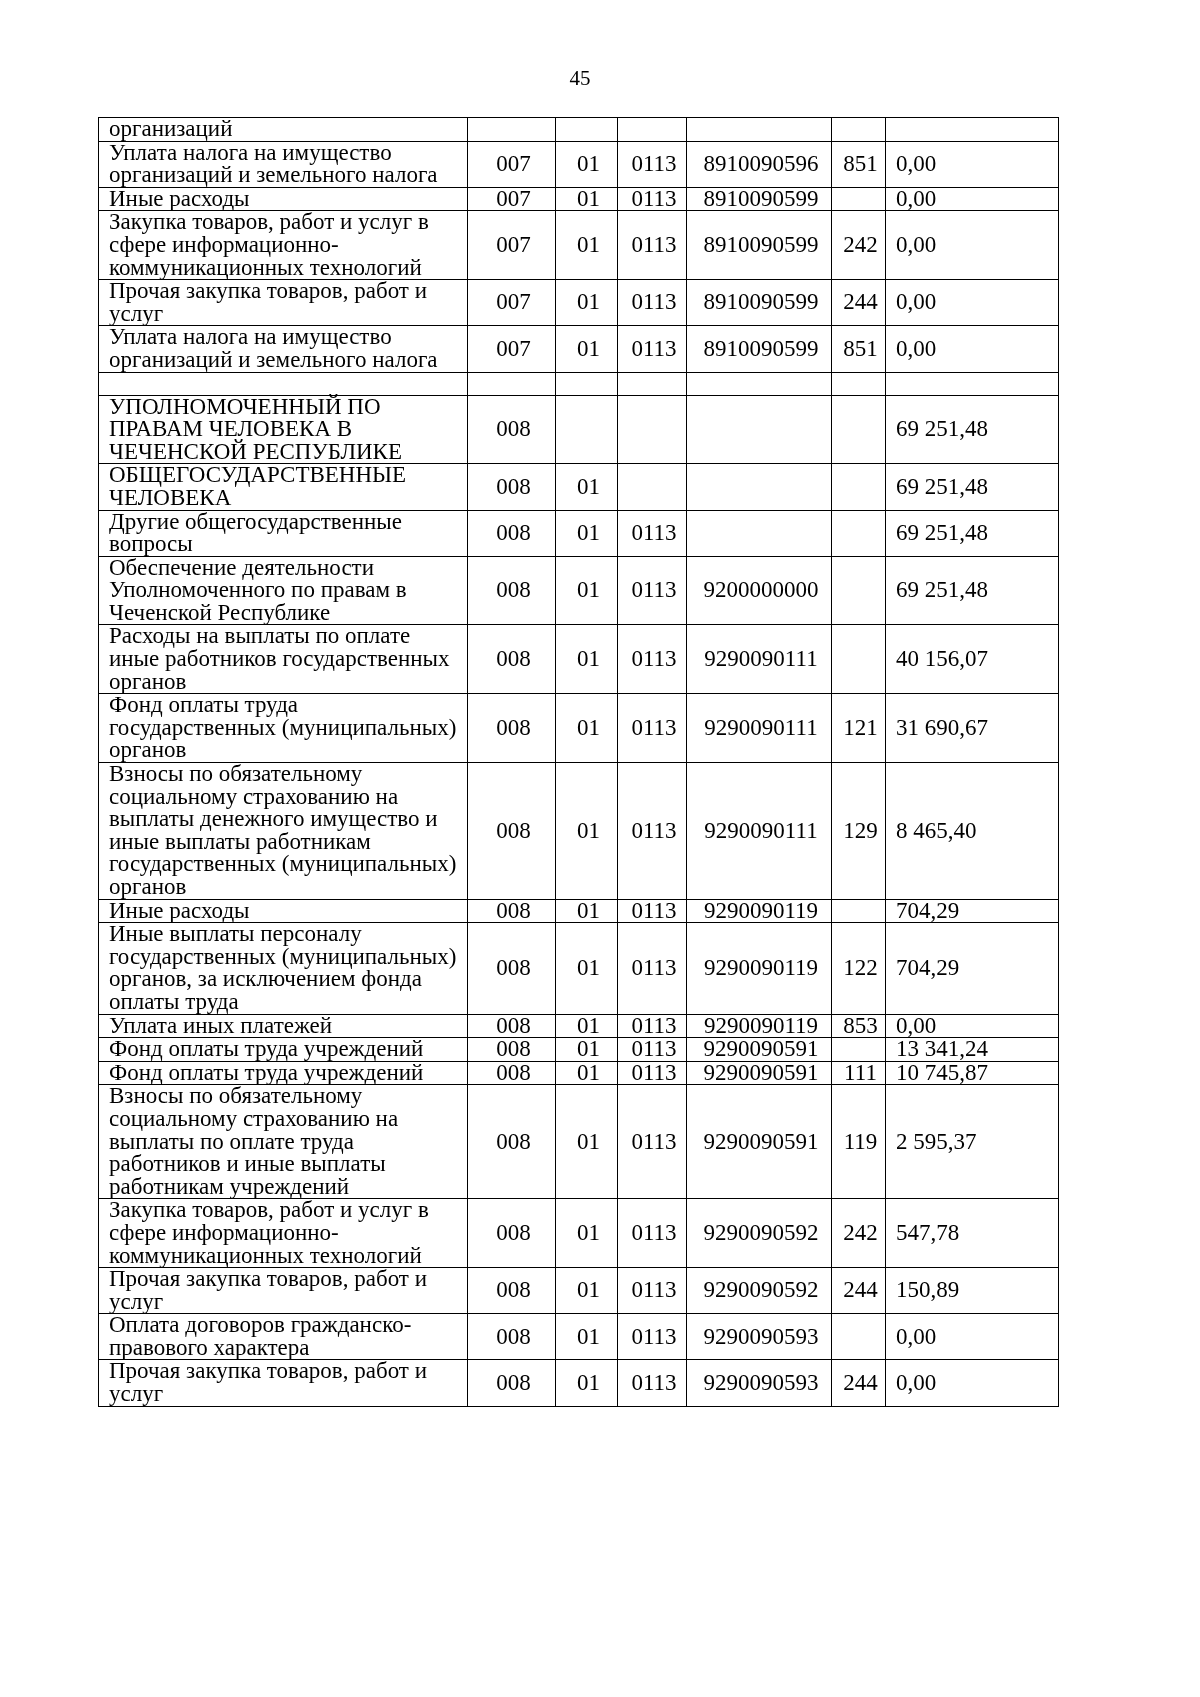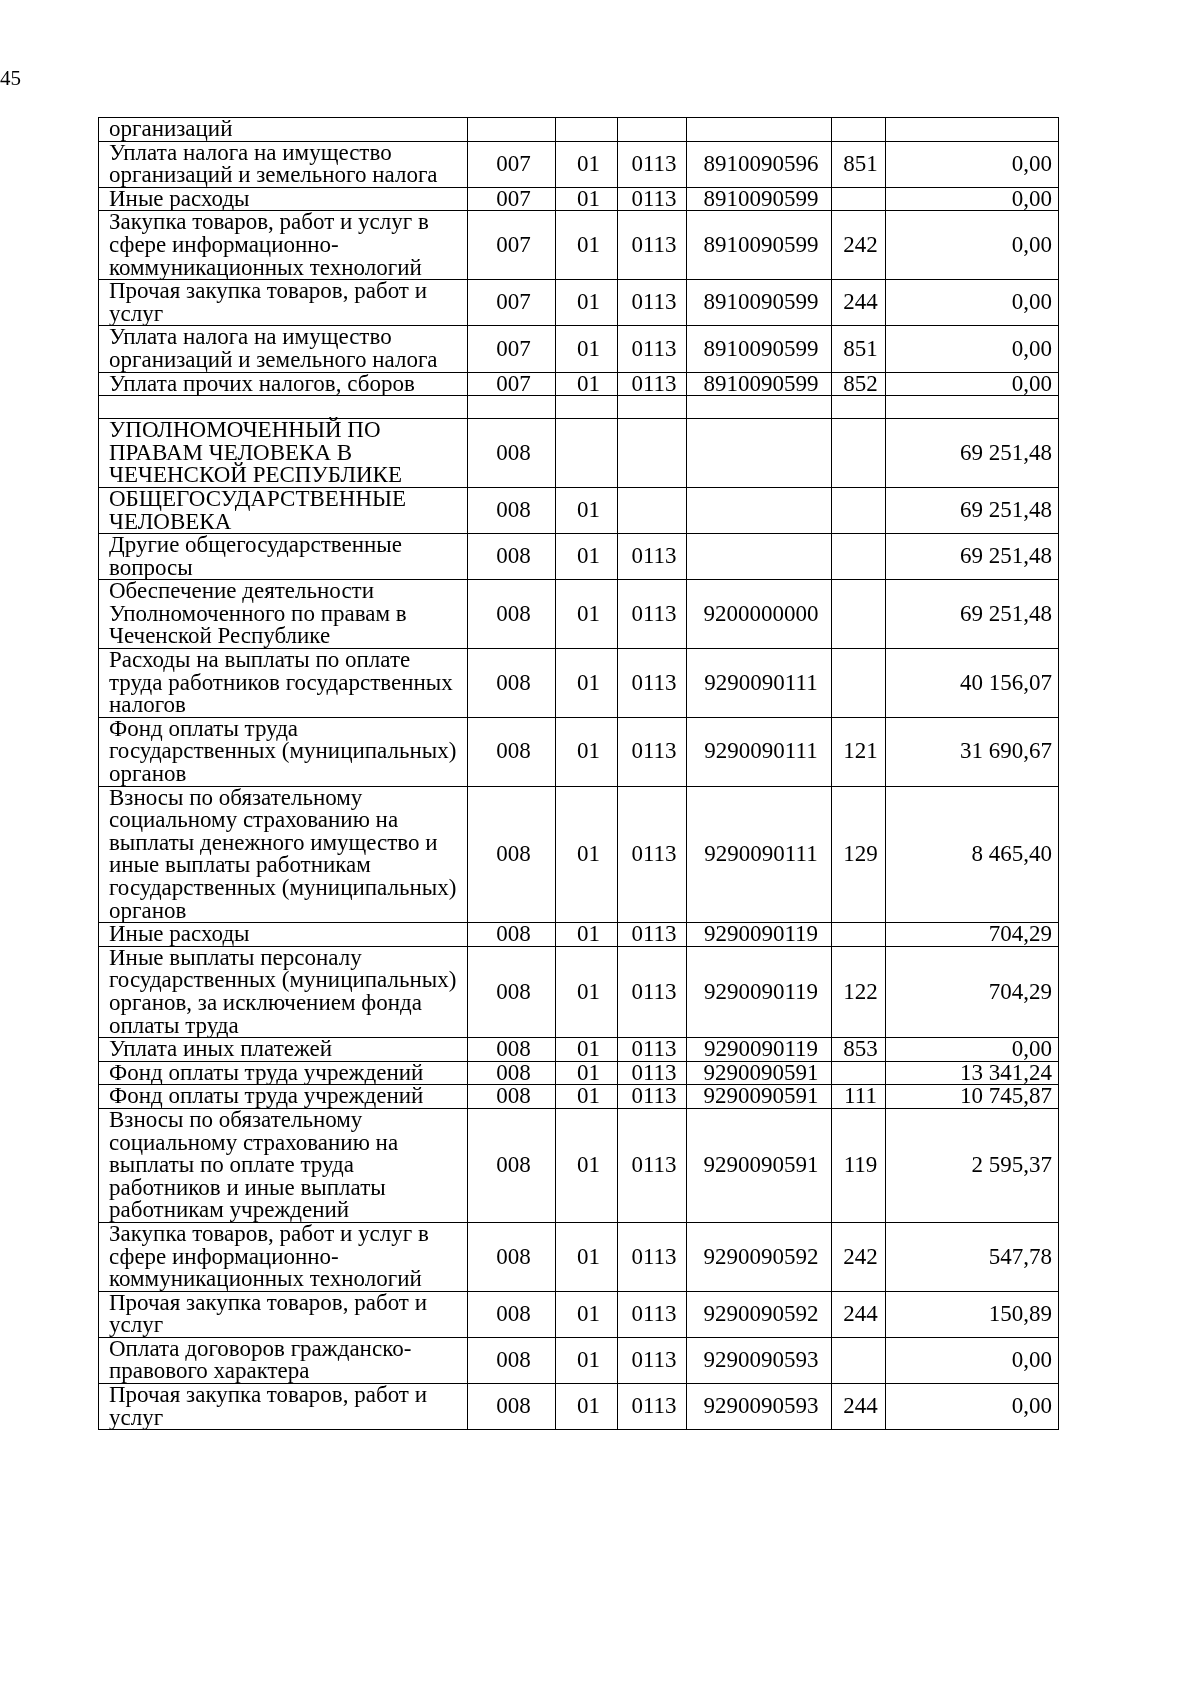--- a/index.html
+++ b/index.html
@@ -1,28 +1,28 @@
 <!DOCTYPE html>
 <html><head>
 <meta charset="utf-8">
 <style>
   html, body { margin: 0; padding: 0; background: #ffffff; }
   body { width: 1200px; height: 1697px; position: relative; font-family: "Liberation Serif", "DejaVu Serif", serif; color: #000; }
-  .page-number { position: absolute; top: 66px; left: 0; width: 1160px; font-size: 21px; }
+  .page-number { position: absolute; top: 66px; left: 0; width: 1160px; text-align: center; font-size: 21px; }
   table.budget { position: absolute; top: 117px; left: 98px; border-collapse: collapse; table-layout: fixed; width: 961px; font-size: 23px; line-height: 22.6px; }
   table.budget td { border: 1.5px solid #000; padding: 0 6px 0 10px; vertical-align: middle; }
   col.c-name { width: 369px; }
   col.c-grbs { width: 88px; }
   col.c-rz { width: 62px; }
   col.c-pr { width: 69px; }
   col.c-csr { width: 145px; }
   col.c-vr { width: 54px; }
   col.c-sum { width: 173px; }
   td.num { text-align: center; padding: 0 2px; }
-  td.sum { text-align: right; padding-right: 9px; }
+  td.sum { padding-right: 9px; }
   td.name { text-align: left; padding-left: 10px; padding-right: 4px; }
   tr.empty td { height: 22px; }
 </style>
 </head>
 <body>
 
 <div class="page-number">45</div>
 
 <table class="budget">
   <colgroup>
@@ -82,29 +82,20 @@
       </tr>
       <tr>
         <td class="name">Уплата налога на имущество организаций и земельного налога</td>
         <td class="num">007</td>
         <td class="num">01</td>
         <td class="num">0113</td>
         <td class="num">8910090599</td>
         <td class="num">851</td>
         <td class="sum">0,00</td>
       </tr>
-      <tr>
-        <td class="name">Уплата прочих налогов, сборов</td>
-        <td class="num">007</td>
-        <td class="num">01</td>
-        <td class="num">0113</td>
-        <td class="num">8910090599</td>
-        <td class="num">852</td>
-        <td class="sum">0,00</td>
-      </tr>
       <tr class="empty">
         <td class="name"></td>
         <td class="num"></td>
         <td class="num"></td>
         <td class="num"></td>
         <td class="num"></td>
         <td class="num"></td>
         <td class="sum"></td>
       </tr>
       <tr>
@@ -137,21 +128,21 @@
       <tr>
         <td class="name">Обеспечение деятельности Уполномоченного по правам в Чеченской Республике</td>
         <td class="num">008</td>
         <td class="num">01</td>
         <td class="num">0113</td>
         <td class="num">9200000000</td>
         <td class="num"></td>
         <td class="sum">69 251,48</td>
       </tr>
       <tr>
-        <td class="name">Расходы на выплаты по оплате труда работников государственных налогов</td>
+        <td class="name">Расходы на выплаты по оплате иные работников государственных органов</td>
         <td class="num">008</td>
         <td class="num">01</td>
         <td class="num">0113</td>
         <td class="num">9290090111</td>
         <td class="num"></td>
         <td class="sum">40 156,07</td>
       </tr>
       <tr>
         <td class="name">Фонд оплаты труда государственных (муниципальных) органов</td>
         <td class="num">008</td>

